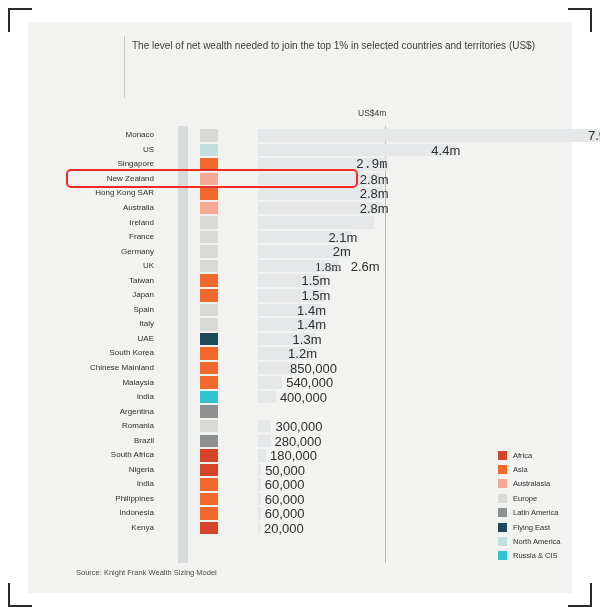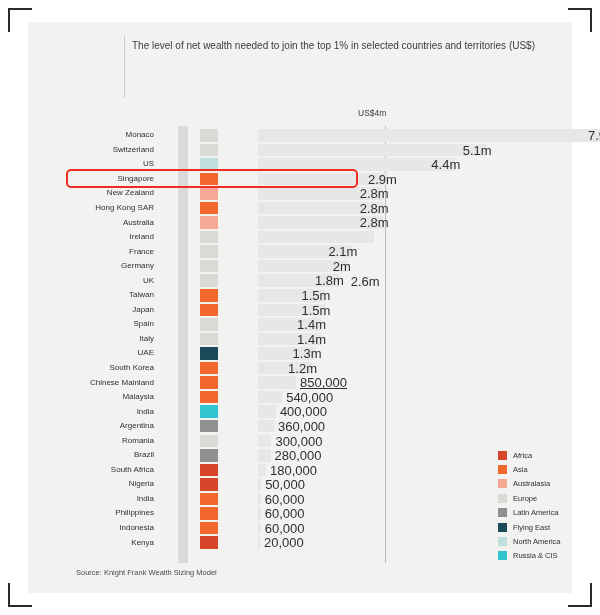--- a/index.html
+++ b/index.html
@@ -213,41 +213,33 @@
     <div id="rows">
         <div class="row">
           <div class="row-label">Monaco</div>
           <div class="swatch" style="background: rgb(217, 217, 214);"></div>
           <div class="bar-wrap">
             <div class="bar" style="width: 353.619px; background: rgb(230, 231, 232);"></div>
             <div class="bar-value" style="left: 330.019px;">7.9m</div>
           </div>
         </div>
         <div class="row">
-          <div class="row-label">Switzerland</div>
-          <div class="swatch" style="background: rgb(217, 217, 214);"></div>
-          <div class="bar-wrap">
-            <div class="bar" style="width: 228.286px; background: rgb(230, 231, 232);"></div>
-            <div class="bar-value" style="left: 204.686px;">5.1m</div>
-          </div>
-        </div>
-        <div class="row">
           <div class="row-label">US</div>
           <div class="swatch" style="background: rgb(191, 224, 220);"></div>
           <div class="bar-wrap">
             <div class="bar" style="width: 196.952px; background: rgb(230, 231, 232);"></div>
             <div class="bar-value" style="left: 173.352px;">4.4m</div>
           </div>
         </div>
         <div class="row">
           <div class="row-label">Singapore</div>
           <div class="swatch" style="background: rgb(242, 104, 44);"></div>
           <div class="bar-wrap">
             <div class="bar" style="width: 129.81px; background: rgb(230, 231, 232);"></div>
-            <div class="bar-value" style="left: 110px;">2.9m</div>
+            <div class="bar-value" style="left: 98px; font-family: Liberation Mono, monospace;">2.9m</div>
           </div>
         </div>
         <div class="row">
           <div class="row-label">New Zealand</div>
           <div class="swatch" style="background: rgb(245, 168, 148);"></div>
           <div class="bar-wrap">
             <div class="bar" style="width: 125.333px; background: rgb(230, 231, 232);"></div>
             <div class="bar-value" style="left: 101.733px;">2.8m</div>
           </div>
         </div>
@@ -289,21 +281,21 @@
           <div class="bar-wrap">
             <div class="bar" style="width: 89.5238px; background: rgb(230, 231, 232);"></div>
             <div class="bar-value" style="left: 74.7238px;">2m</div>
           </div>
         </div>
         <div class="row">
           <div class="row-label">UK</div>
           <div class="swatch" style="background: rgb(217, 217, 214);"></div>
           <div class="bar-wrap">
             <div class="bar" style="width: 80.5714px; background: rgb(230, 231, 232);"></div>
-            <div class="bar-value" style="left: 56.9714px;">1.8m</div>
+            <div class="bar-value" style="left: 56.9714px; font-family: Liberation Serif, serif;">1.8m</div>
           </div>
         </div>
         <div class="row">
           <div class="row-label">Taiwan</div>
           <div class="swatch" style="background: rgb(242, 104, 44);"></div>
           <div class="bar-wrap">
             <div class="bar" style="width: 67.1429px; background: rgb(230, 231, 232);"></div>
             <div class="bar-value" style="left: 43.5429px;">1.5m</div>
           </div>
         </div>
@@ -345,21 +337,21 @@
           <div class="bar-wrap">
             <div class="bar" style="width: 53.7143px; background: rgb(230, 231, 232);"></div>
             <div class="bar-value" style="left: 30.1143px;">1.2m</div>
           </div>
         </div>
         <div class="row">
           <div class="row-label">Chinese Mainland</div>
           <div class="swatch" style="background: rgb(242, 104, 44);"></div>
           <div class="bar-wrap">
             <div class="bar" style="width: 38.0476px; background: rgb(230, 231, 232);"></div>
-            <div class="bar-value" style="left: 42px; text-decoration: underline;">850,000</div>
+            <div class="bar-value" style="left: 32px;">850,000</div>
           </div>
         </div>
         <div class="row">
           <div class="row-label">Malaysia</div>
           <div class="swatch" style="background: rgb(242, 104, 44);"></div>
           <div class="bar-wrap">
             <div class="bar" style="width: 24.1714px; background: rgb(230, 231, 232);"></div>
             <div class="bar-value" style="left: 28.1714px;">540,000</div>
           </div>
         </div>
@@ -367,24 +359,20 @@
           <div class="row-label">India</div>
           <div class="swatch" style="background: rgb(47, 196, 207);"></div>
           <div class="bar-wrap">
             <div class="bar" style="width: 17.9048px; background: rgb(230, 231, 232);"></div>
             <div class="bar-value" style="left: 21.9048px;">400,000</div>
           </div>
         </div>
         <div class="row">
           <div class="row-label">Argentina</div>
           <div class="swatch" style="background: rgb(143, 144, 146);"></div>
-          <div class="bar-wrap">
-            <div class="bar" style="width: 16.1143px; background: rgb(230, 231, 232);"></div>
-            <div class="bar-value" style="left: 20.1143px;">360,000</div>
-          </div>
         </div>
         <div class="row">
           <div class="row-label">Romania</div>
           <div class="swatch" style="background: rgb(217, 217, 214);"></div>
           <div class="bar-wrap">
             <div class="bar" style="width: 13.4286px; background: rgb(230, 231, 232);"></div>
             <div class="bar-value" style="left: 17.4286px;">300,000</div>
           </div>
         </div>
         <div class="row">

